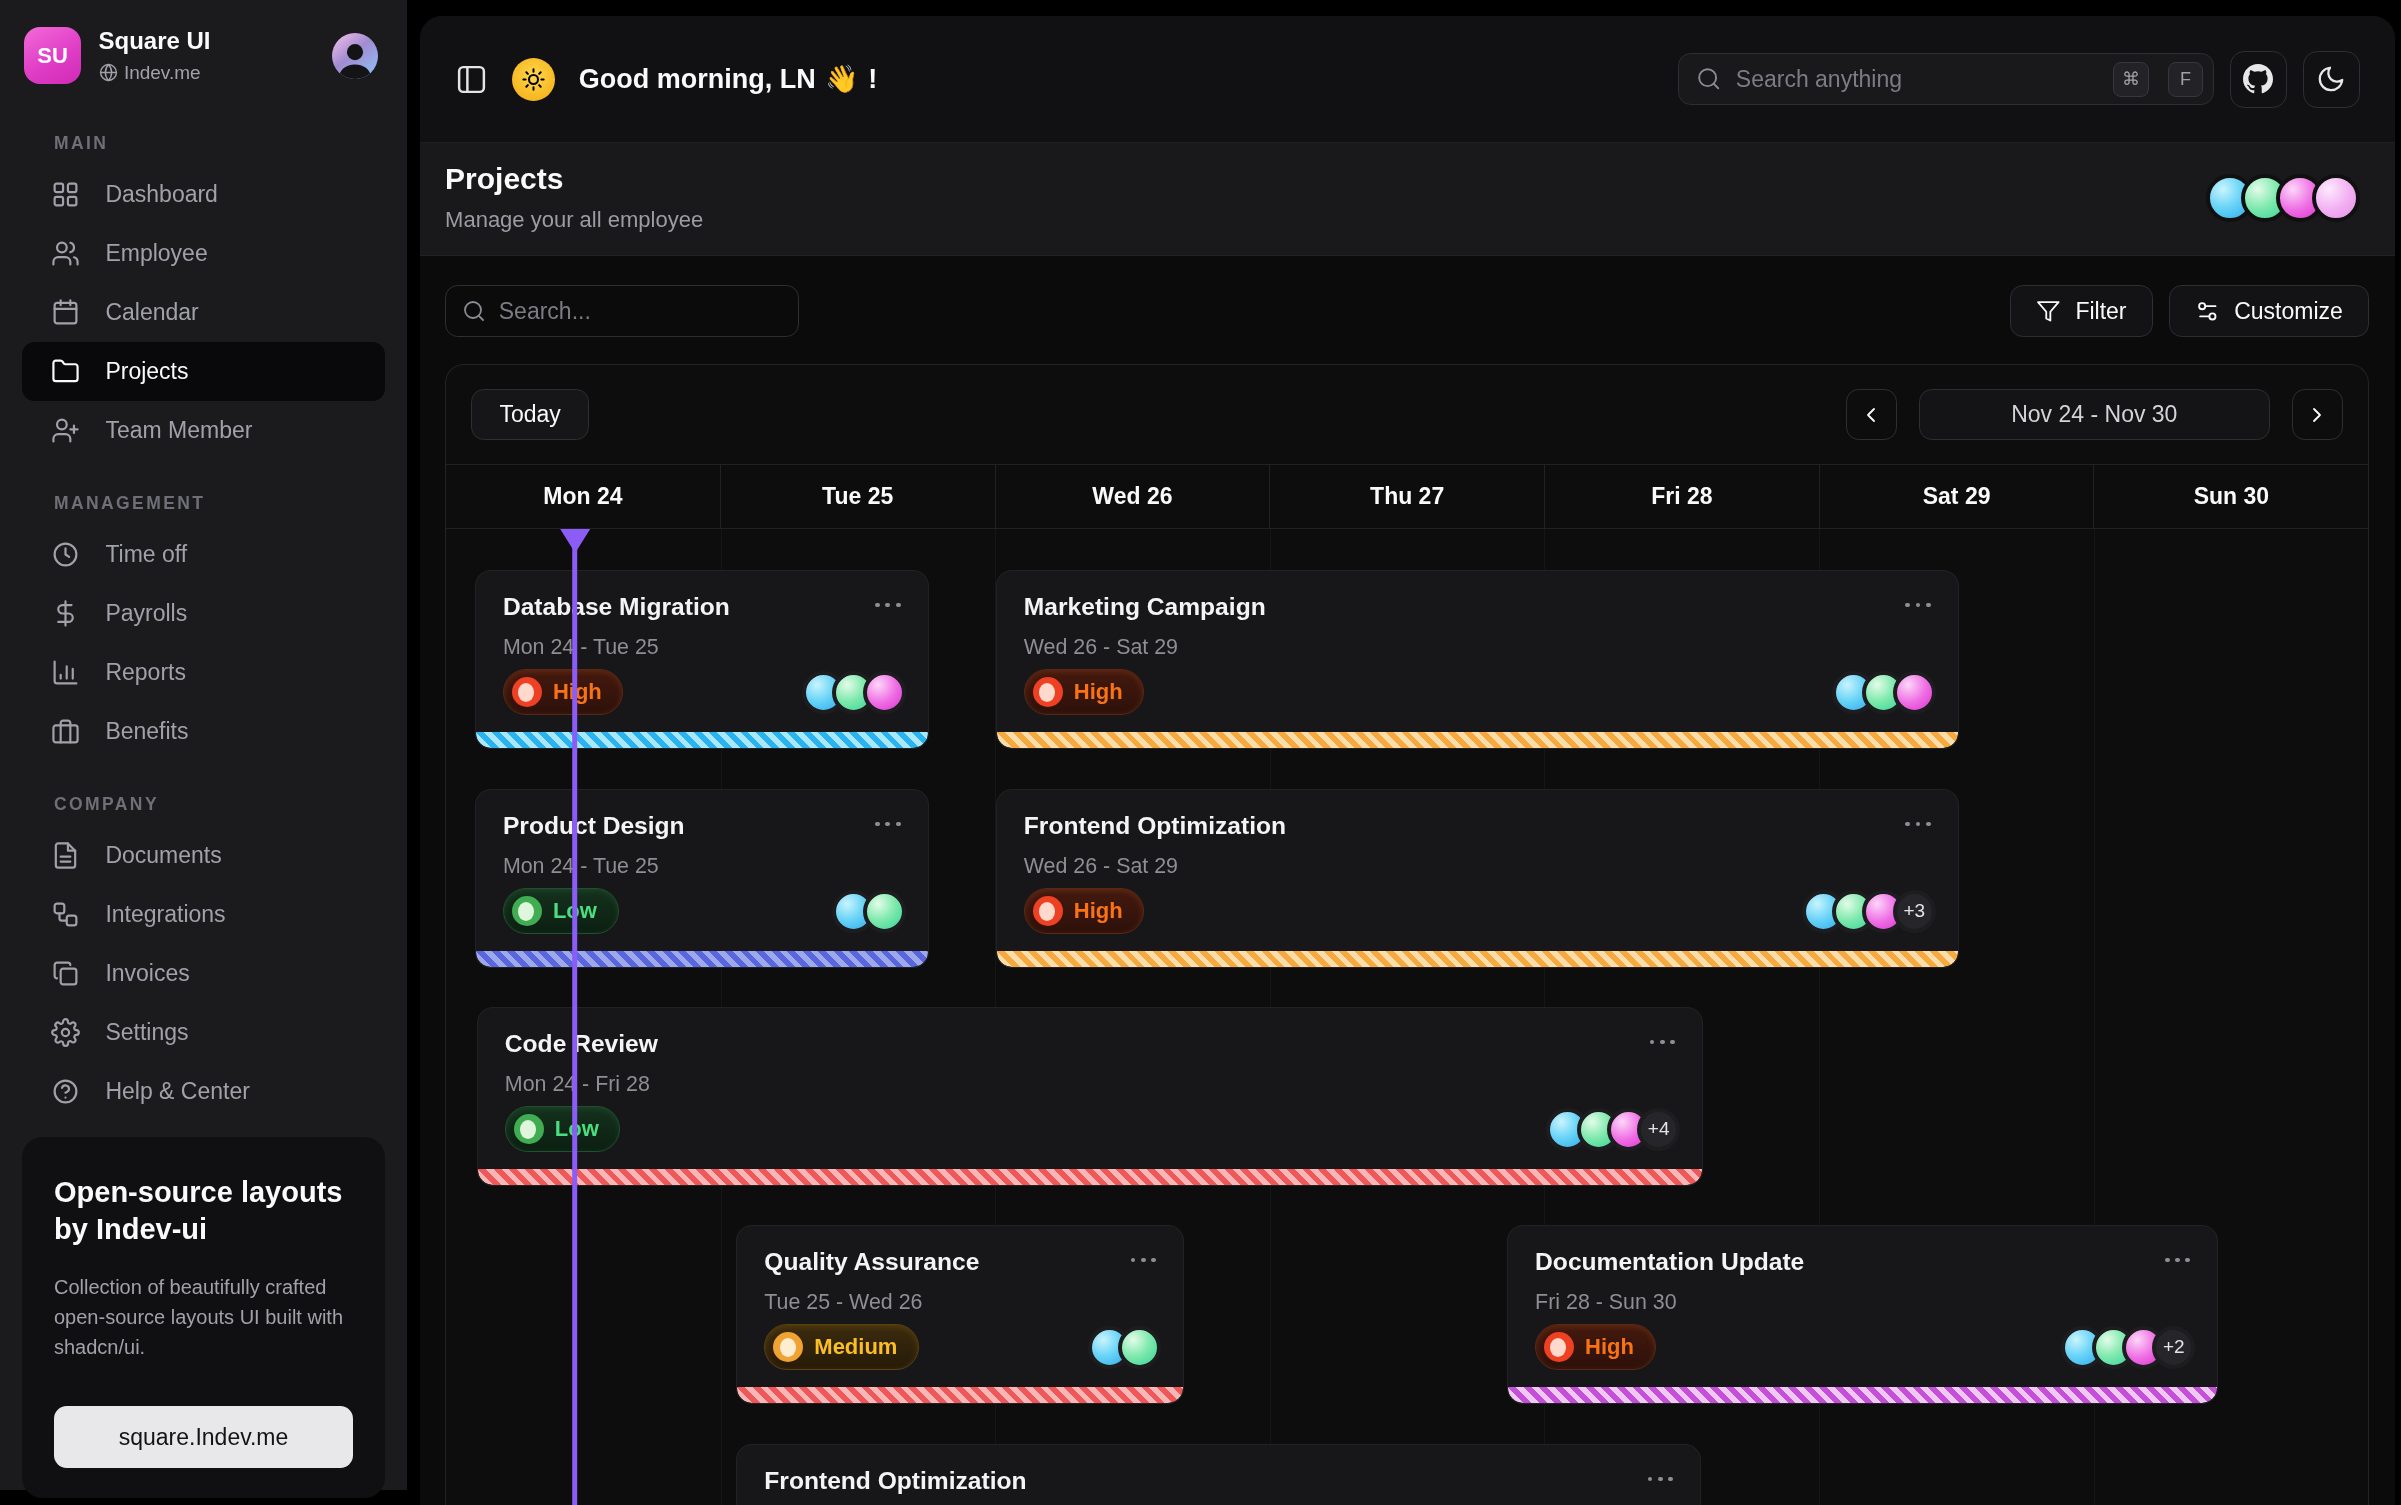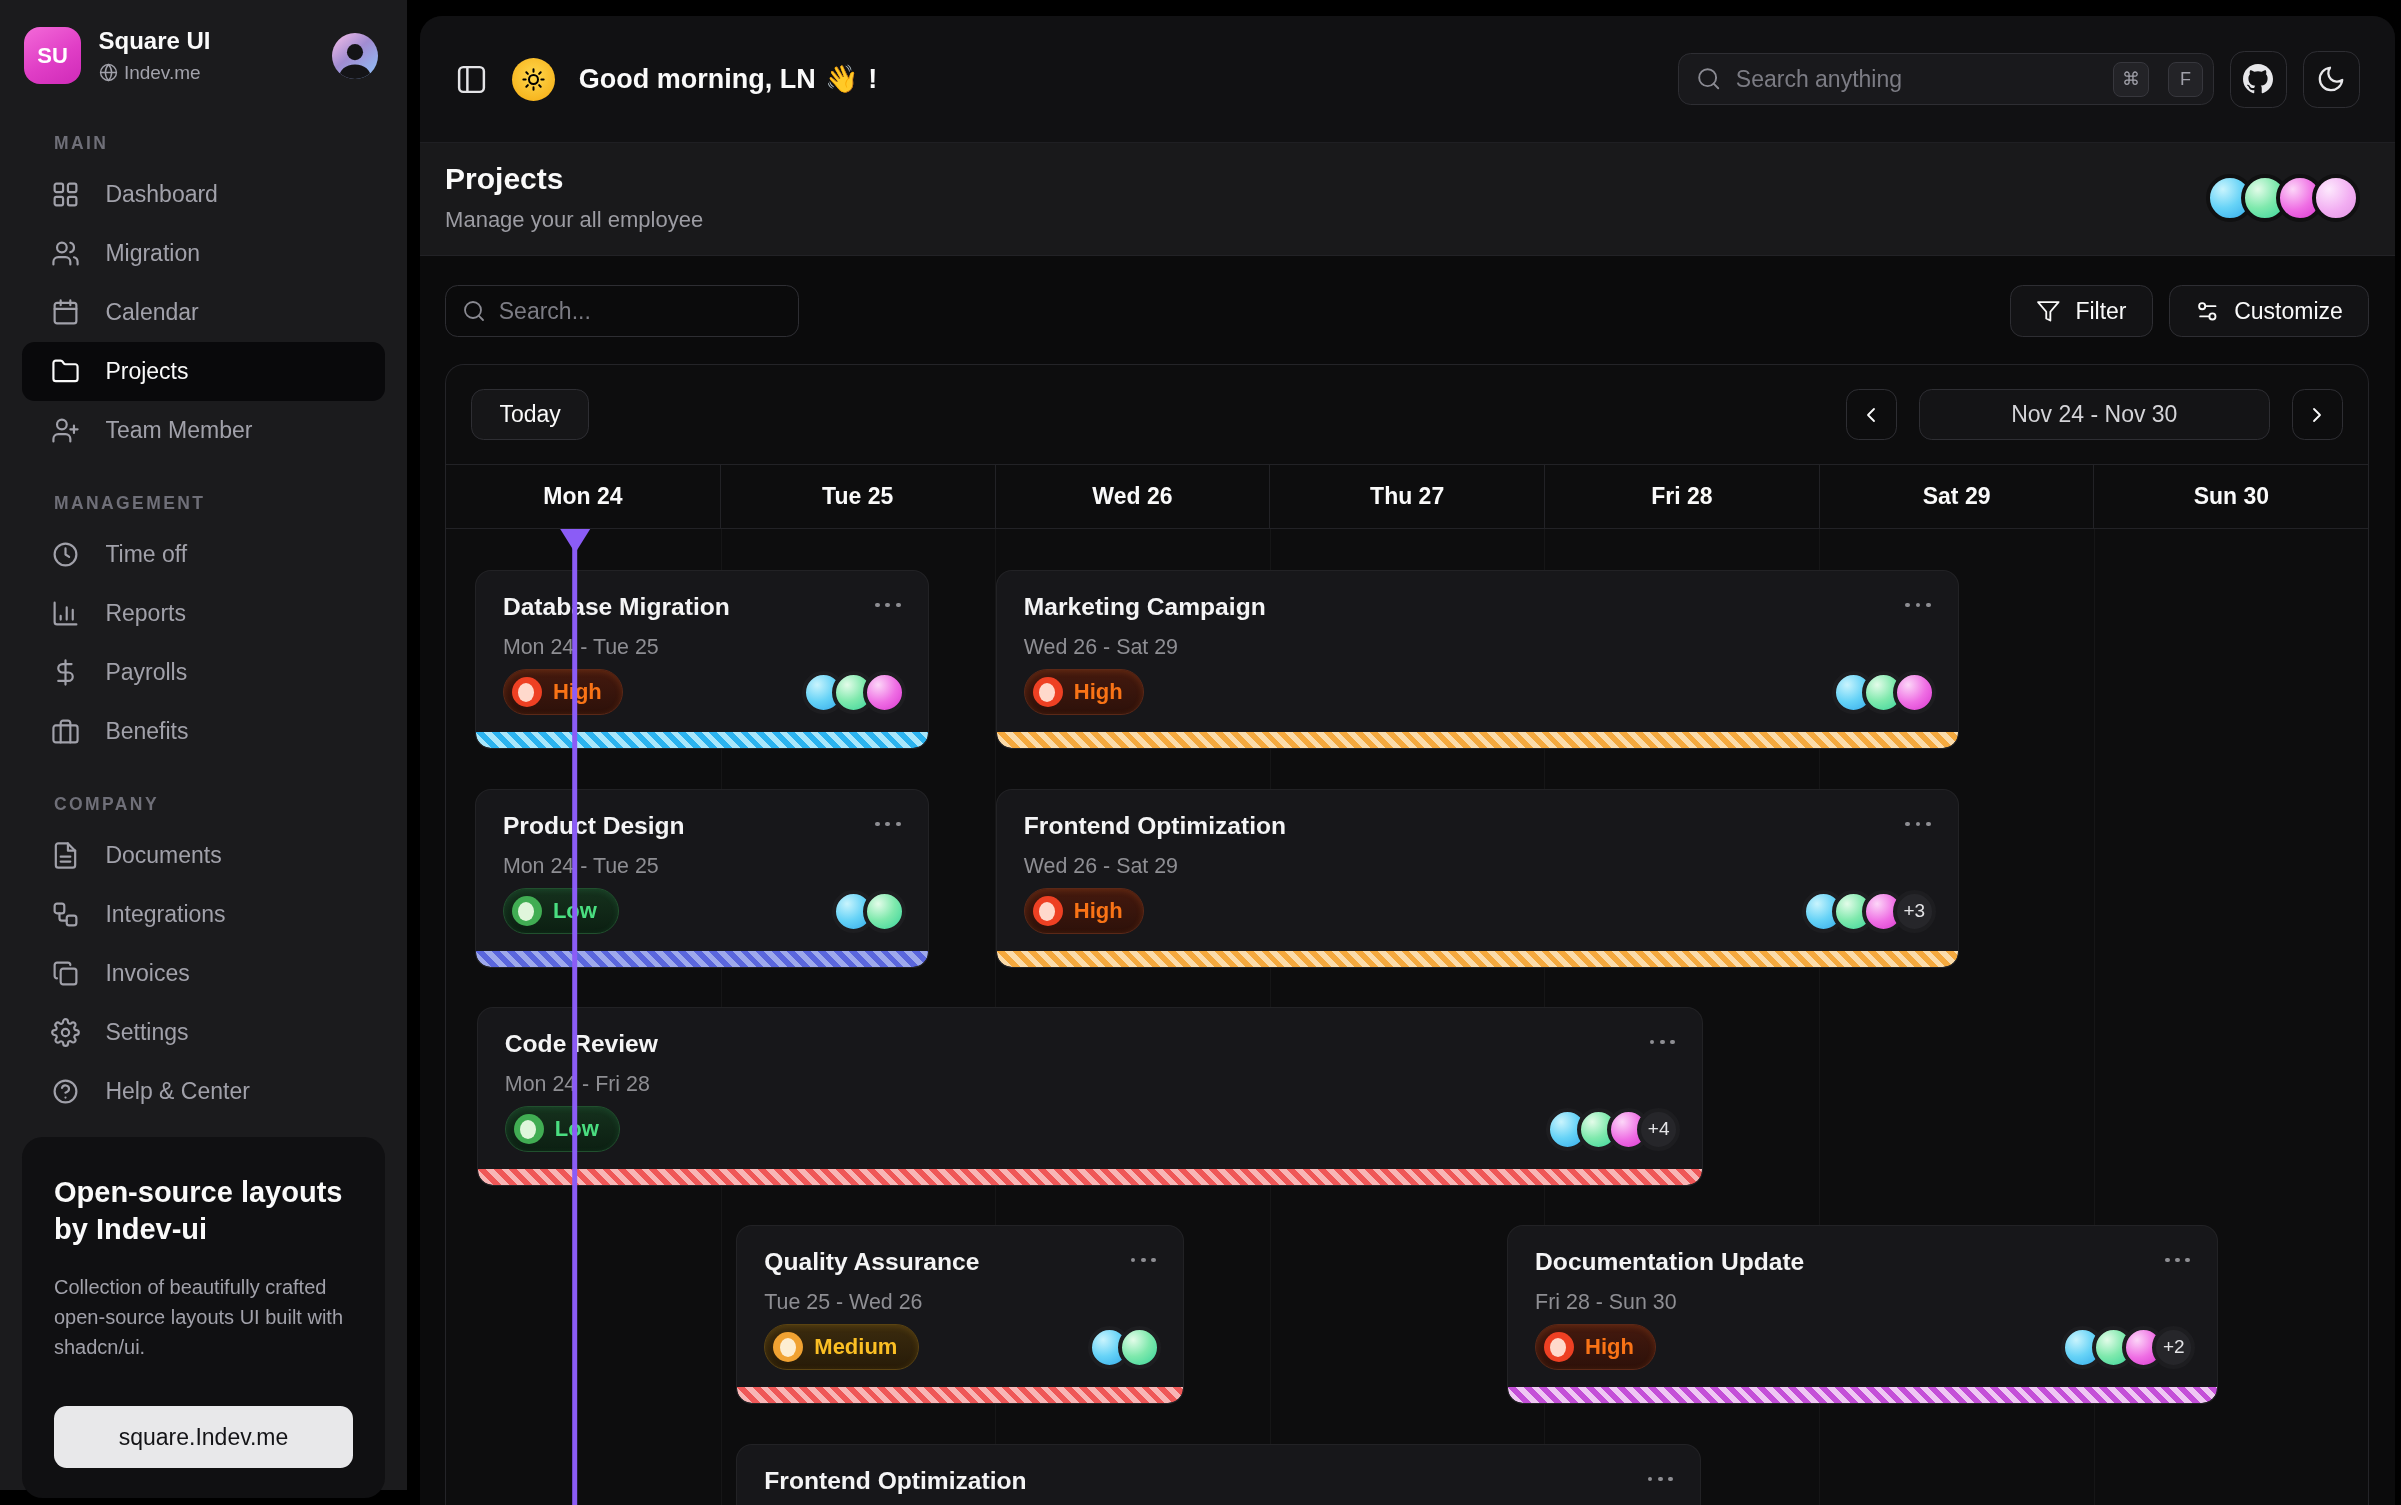--- a/index.html
+++ b/index.html
@@ -188,21 +188,21 @@
         </div>
         <div class="nav-item">
           <span style="display: flex;">
             <svg class="ln" viewBox="0 0 24 24">
               <path d="M16 21v-2a4 4 0 0 0-4-4H6a4 4 0 0 0-4 4v2"></path>
               <circle cx="9" cy="7" r="4"></circle>
               <path d="M22 21v-2a4 4 0 0 0-3-3.87"></path>
               <path d="M16 3.13a4 4 0 0 1 0 7.75"></path>
             </svg>
           </span>
-          <span>Migration</span>
+          <span>Employee</span>
         </div>
         <div class="nav-item">
           <span style="display: flex;">
             <svg class="ln" viewBox="0 0 24 24">
               <rect x="3" y="4" width="18" height="17" rx="2"></rect>
               <path d="M16 2v4M8 2v4M3 9h18"></path>
             </svg>
           </span>
           <span>Calendar</span>
         </div>
@@ -230,33 +230,33 @@
             <svg class="ln" viewBox="0 0 24 24">
               <circle cx="12" cy="12" r="9"></circle>
               <path d="M12 7v5l3 2"></path>
             </svg>
           </span>
           <span>Time off</span>
         </div>
         <div class="nav-item">
           <span style="display: flex;">
             <svg class="ln" viewBox="0 0 24 24">
+              <path d="M12 2v20M17 5H9.5a3.5 3.5 0 0 0 0 7h5a3.5 3.5 0 0 1 0 7H6"></path>
+            </svg>
+          </span>
+          <span>Payrolls</span>
+        </div>
+        <div class="nav-item">
+          <span style="display: flex;">
+            <svg class="ln" viewBox="0 0 24 24">
               <path d="M3 3v16a2 2 0 0 0 2 2h16"></path>
               <path d="M8 17v-3M13 17V7M18 17v-8"></path>
             </svg>
           </span>
           <span>Reports</span>
-        </div>
-        <div class="nav-item">
-          <span style="display: flex;">
-            <svg class="ln" viewBox="0 0 24 24">
-              <path d="M12 2v20M17 5H9.5a3.5 3.5 0 0 0 0 7h5a3.5 3.5 0 0 1 0 7H6"></path>
-            </svg>
-          </span>
-          <span>Payrolls</span>
         </div>
         <div class="nav-item">
           <span style="display: flex;">
             <svg class="ln" viewBox="0 0 24 24">
               <rect x="2" y="7" width="20" height="14" rx="2"></rect>
               <path d="M16 21V5a2 2 0 0 0-2-2h-4a2 2 0 0 0-2 2v16"></path>
             </svg>
           </span>
           <span>Benefits</span>
         </div>

